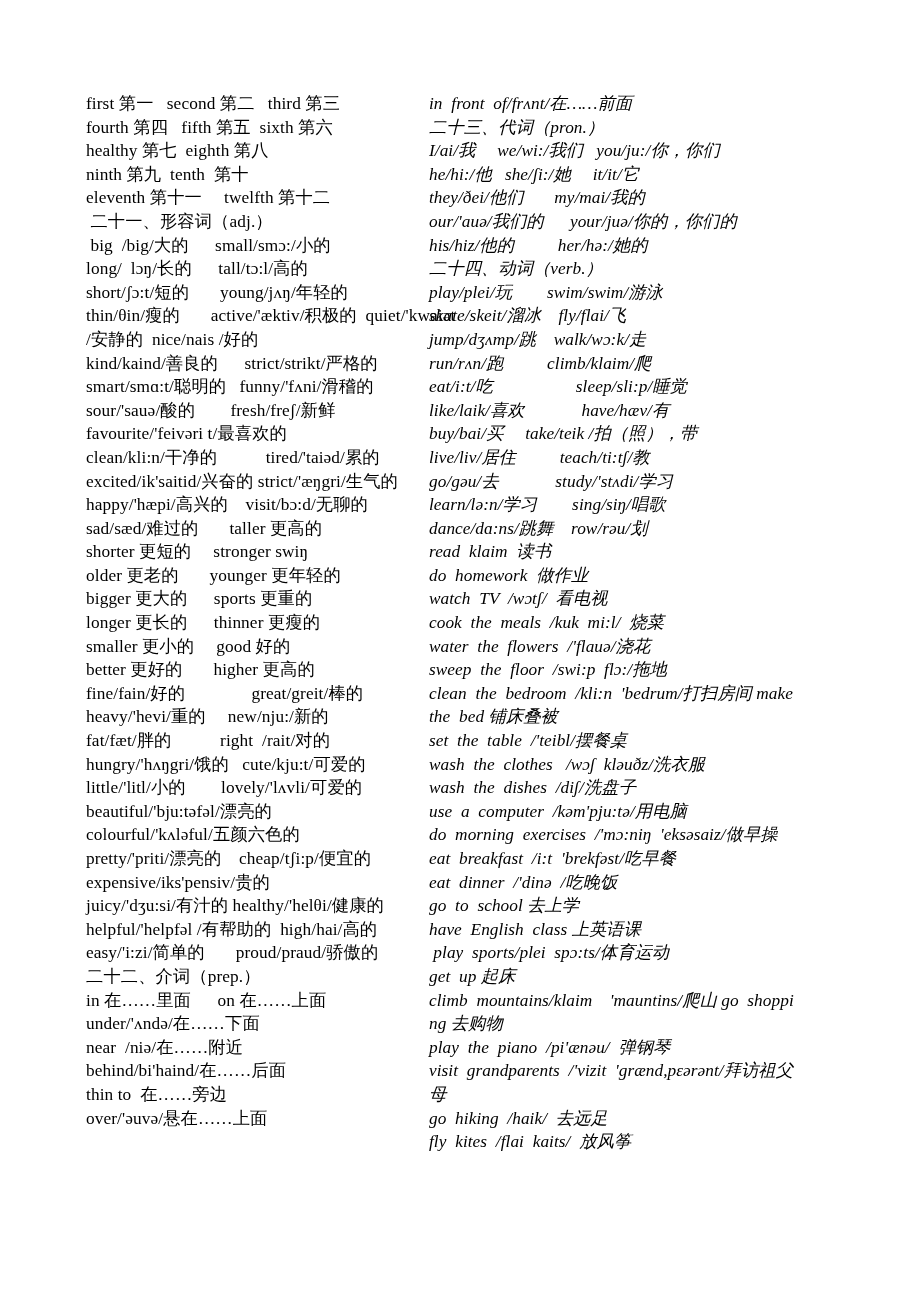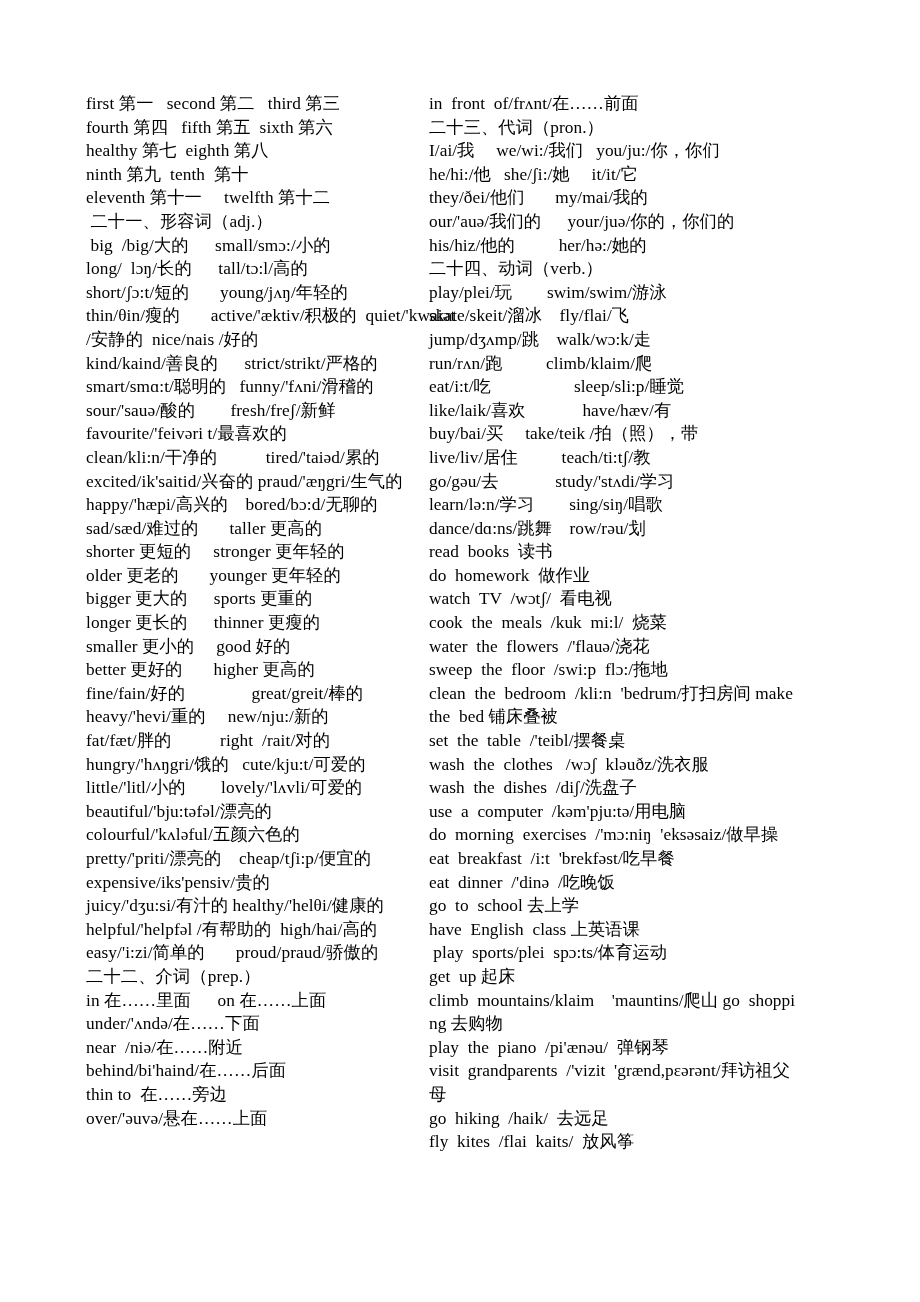--- a/index.html
+++ b/index.html
@@ -35,20 +35,21 @@
   .col {
     box-sizing: border-box;
   }
   .col-left {
     width: 415px;
     padding-left: 86px;
   }
   .col-right {
     width: 505px;
     padding-left: 14px;
+    font-style: italic;
   }
   .line {
     font-size: 17.3px;
     line-height: 23.6px;
     white-space: pre;
     letter-spacing: 0.1px;
     color: #000;
   }
   .col-right .line {
     letter-spacing: 0.05px;
@@ -69,24 +70,24 @@
         <div class="line"> big  /big/大的      small/smɔ:/小的</div>
         <div class="line">long/  lɔŋ/长的      tall/tɔ:l/高的</div>
         <div class="line">short/ʃɔ:t/短的       young/jʌŋ/年轻的</div>
         <div class="line">thin/θin/瘦的       active/'æktiv/积极的  quiet/'kwaiət</div>
         <div class="line">/安静的  nice/nais /好的</div>
         <div class="line">kind/kaind/善良的      strict/strikt/严格的</div>
         <div class="line">smart/smɑ:t/聪明的   funny/'fʌni/滑稽的</div>
         <div class="line">sour/'sauə/酸的        fresh/freʃ/新鲜</div>
         <div class="line">favourite/'feivəri t/最喜欢的</div>
         <div class="line">clean/kli:n/干净的           tired/'taiəd/累的</div>
-        <div class="line">excited/ik'saitid/兴奋的 praud/'æŋgri/生气的</div>
-        <div class="line">happy/'hæpi/高兴的    bored/bɔ:d/无聊的</div>
+        <div class="line">excited/ik'saitid/兴奋的 strict/'æŋgri/生气的</div>
+        <div class="line">happy/'hæpi/高兴的    visit/bɔ:d/无聊的</div>
         <div class="line">sad/sæd/难过的       taller 更高的</div>
-        <div class="line">shorter 更短的     stronger 更年轻的</div>
+        <div class="line">shorter 更短的     stronger swiŋ</div>
         <div class="line">older 更老的       younger 更年轻的</div>
         <div class="line">bigger 更大的      sports 更重的</div>
         <div class="line">longer 更长的      thinner 更瘦的</div>
         <div class="line">smaller 更小的     good 好的</div>
         <div class="line">better 更好的       higher 更高的</div>
         <div class="line">fine/fain/好的               great/greit/棒的</div>
         <div class="line">heavy/'hevi/重的     new/nju:/新的</div>
         <div class="line">fat/fæt/胖的           right  /rait/对的</div>
         <div class="line">hungry/'hʌŋgri/饿的   cute/kju:t/可爱的</div>
         <div class="line">little/'litl/小的        lovely/'lʌvli/可爱的</div>
@@ -118,21 +119,21 @@
         <div class="line">skate/skeit/溜冰    fly/flai/飞</div>
         <div class="line">jump/dʒʌmp/跳    walk/wɔ:k/走</div>
         <div class="line">run/rʌn/跑          climb/klaim/爬</div>
         <div class="line">eat/i:t/吃                   sleep/sli:p/睡觉</div>
         <div class="line">like/laik/喜欢             have/hæv/有</div>
         <div class="line">buy/bai/买     take/teik /拍（照），带</div>
         <div class="line">live/liv/居住          teach/ti:tʃ/教</div>
         <div class="line">go/gəu/去             study/'stʌdi/学习</div>
         <div class="line">learn/lə:n/学习        sing/siŋ/唱歌</div>
         <div class="line">dance/dɑ:ns/跳舞    row/rəu/划</div>
-        <div class="line">read  books  读书</div>
+        <div class="line">read  klaim  读书</div>
         <div class="line">do  homework  做作业</div>
         <div class="line">watch  TV  /wɔtʃ/  看电视</div>
         <div class="line">cook  the  meals  /kuk  mi:l/  烧菜</div>
         <div class="line">water  the  flowers  /'flauə/浇花</div>
         <div class="line">sweep  the  floor  /swi:p  flɔ:/拖地</div>
         <div class="line">clean  the  bedroom  /kli:n  'bedrum/打扫房间 make</div>
         <div class="line">the  bed 铺床叠被</div>
         <div class="line">set  the  table  /'teibl/摆餐桌</div>
         <div class="line">wash  the  clothes   /wɔʃ  kləuðz/洗衣服</div>
         <div class="line">wash  the  dishes  /diʃ/洗盘子</div>

